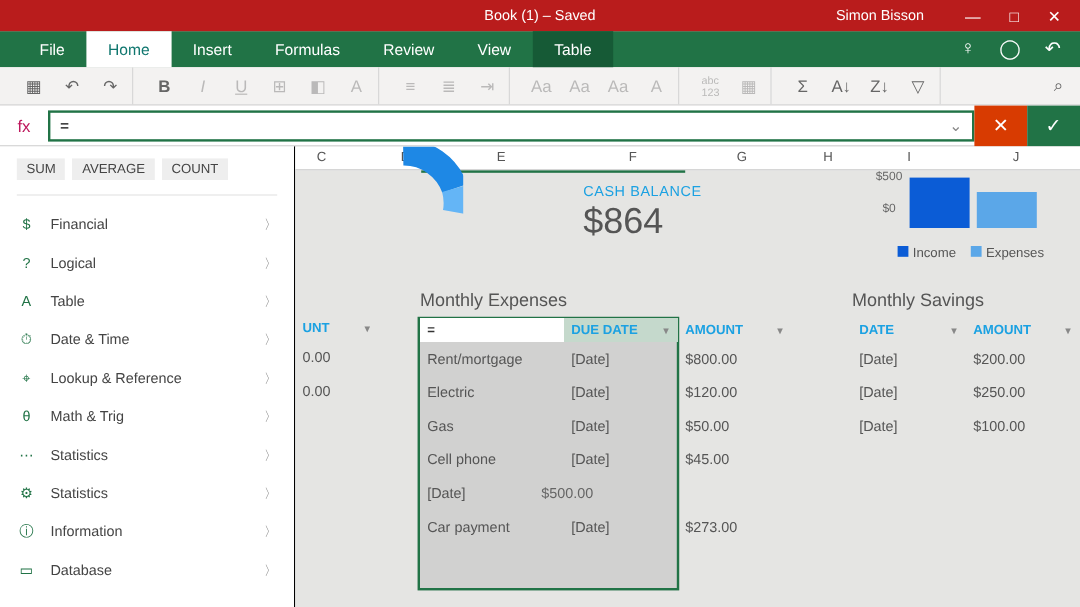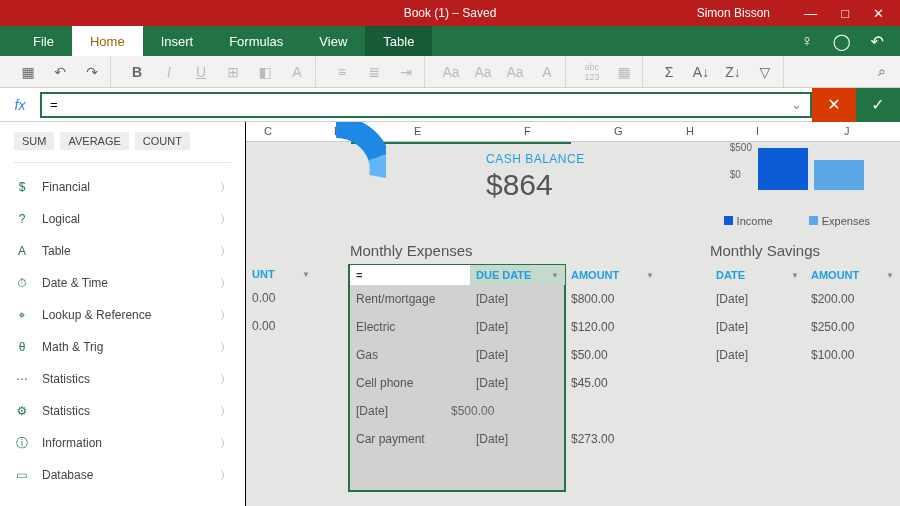--- a/index.html
+++ b/index.html
@@ -4,29 +4,29 @@
 <style>
 *{box-sizing:border-box;margin:0;padding:0;font-family:'Segoe UI',Arial,sans-serif}
 body{width:900px;height:506px;overflow:hidden;background:#dcdcdc}
 .titlebar{height:26px;background:#b91c1c;color:#fff;display:flex;align-items:center;font-size:12px;position:relative}
 .titlebar .title{position:absolute;left:50%;transform:translateX(-50%)}
 .titlebar .user{position:absolute;right:130px}
 .titlebar .winbtns{position:absolute;right:0;display:flex;gap:24px;padding-right:16px}
 .titlebar .winbtns span{cursor:pointer;font-size:13px}
 .tabs{height:30px;background:#217346;display:flex;align-items:stretch;padding-left:15px}
 .tab{padding:0 18px;display:flex;align-items:center;color:#fff;font-size:13px;cursor:pointer;position:relative}
-.tab.active{background:#fff;color:#a16207}
+.tab.active{background:#fff;color:#0f766e}
 .tabs .right-icons{margin-left:auto;display:flex;align-items:center;gap:20px;padding-right:16px;color:#fff}
 .tabs .right-icons span{cursor:pointer}
 .ribbon{height:32px;background:#f3f2f1;border-bottom:1px solid #d0d0d0;display:flex;align-items:center;padding-left:10px;gap:8px}
 .ribbon .grp{display:flex;align-items:center;gap:12px;padding:0 8px;border-right:1px solid #d8d8d8;height:100%}
 .ribbon .btn{width:20px;height:20px;display:flex;align-items:center;justify-content:center;color:#666;cursor:pointer;font-size:14px}
 .ribbon .btn.fade{opacity:.4}
 .formulabar{height:34px;background:#fff;border-bottom:1px solid #d0d0d0;display:flex;align-items:center}
-.fxlbl{width:40px;text-align:center;font-style:italic;color:#3b82f6;font-size:14px}
+.fxlbl{width:40px;text-align:center;color:#be185d;font-size:14px}
 .formula-input{flex:1;height:26px;border:2px solid #217346;padding:0 8px;font-size:13px;outline:none;display:flex;align-items:center;justify-content:space-between}
 .formula-input .chev{color:#888;cursor:pointer}
 .fbtn{width:44px;height:34px;display:flex;align-items:center;justify-content:center;cursor:pointer}
 .fbtn.cancel{background:#d83b01;color:#fff}
 .fbtn.accept{background:#217346;color:#fff}
 .content{display:flex;height:384px}
 .sidebar{width:246px;background:#fff;border-right:1px solid #000000;padding:10px 0;overflow:hidden}
 .chips{display:flex;gap:6px;padding:0 14px 12px 14px}
 .chip{background:#eee;padding:3px 8px;font-size:11px;color:#444;cursor:pointer}
 .sidebar hr{border:none;border-top:1px solid #e5e5e5;margin:0 14px 8px 14px}
@@ -36,25 +36,25 @@
 .sheet{flex:1;position:relative;background:#e5e5e3;overflow:hidden}
 .colheads{height:20px;background:#fff;border-bottom:1px solid #ccc;position:relative;font-size:11px;color:#555}
 .colheads span{position:absolute;top:3px}
 .workarea{position:relative;padding:10px 0 0 0}
 .arc{position:absolute;left:40px;top:-20px;width:100px;height:100px}
 .cashbal{position:absolute;left:240px;top:10px}
 .cashbal .lbl{color:#1ba1e2;font-size:12px;letter-spacing:.5px}
 .cashbal .val{font-size:30px;color:#555;font-weight:300;margin-top:2px}
 .chartarea{position:absolute;right:20px;top:0;width:190px}
 .bars{display:flex;align-items:flex-end;gap:6px;height:48px;position:relative}
-.ylabels{position:absolute;right:128px;top:0;font-size:10px;color:#666;text-align:left}
+.ylabels{position:absolute;right:128px;top:0;font-size:10px;color:#666;text-align:center}
 .bar{width:50px}
 .bar.b1{height:42px;background:#0b5cd6}
 .bar.b2{height:30px;background:#5ba7e8}
-.legend{display:flex;gap:36px;margin-top:25px;font-size:11px;color:#555;justify-content:flex-end;padding-right:10px}
+.legend{display:flex;gap:12px;margin-top:15px;font-size:11px;color:#555;justify-content:flex-end;padding-right:10px}
 .legend .sw{display:inline-block;width:9px;height:9px;margin-right:4px}
 .section-title{font-size:15px;color:#555;margin-bottom:6px}
 .tblarea{position:absolute;top:100px;left:0;right:0;display:flex;gap:50px;padding-left:0}
 .col1{width:100px}
 .tblblock{}
 .thdr{display:flex;font-size:11px;color:#1ba1e2;font-weight:700}
 .thdr .cell{padding:4px 6px;display:flex;align-items:center;justify-content:space-between}
 .drop{color:#888;font-size:8px;cursor:pointer}
 .trow{display:flex;font-size:12px;color:#555}
 .trow .cell{padding:7px 6px}
@@ -73,20 +73,21 @@
     <span>□</span>
     <span>✕</span>
   </div>
 </div>
 
 <div class="tabs">
   <div class="tab">File</div>
   <div class="tab active">Home</div>
   <div class="tab">Insert</div>
   <div class="tab">Formulas</div>
+  <div class="tab">Review</div>
   <div class="tab">View</div>
   <div class="tab" style="background:#165a36">Table</div>
   <div class="right-icons">
     <span>♀</span>
     <span>◯</span>
     <span>↶</span>
   </div>
 </div>
 
 <div class="ribbon">

